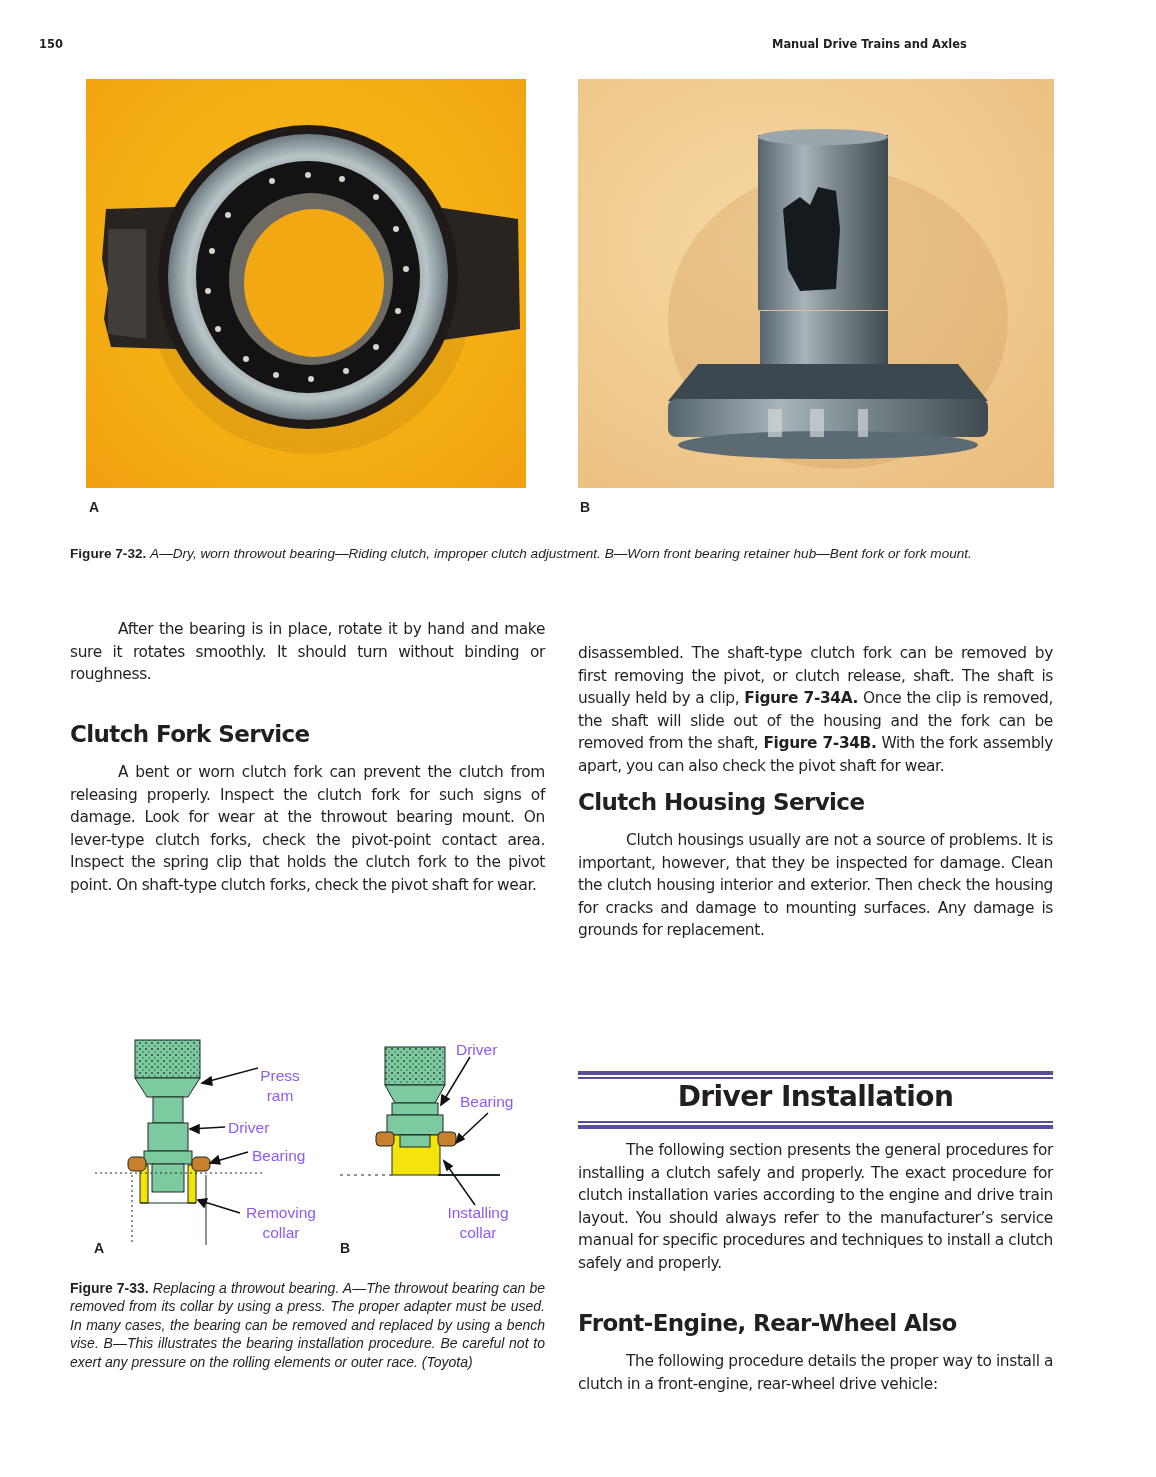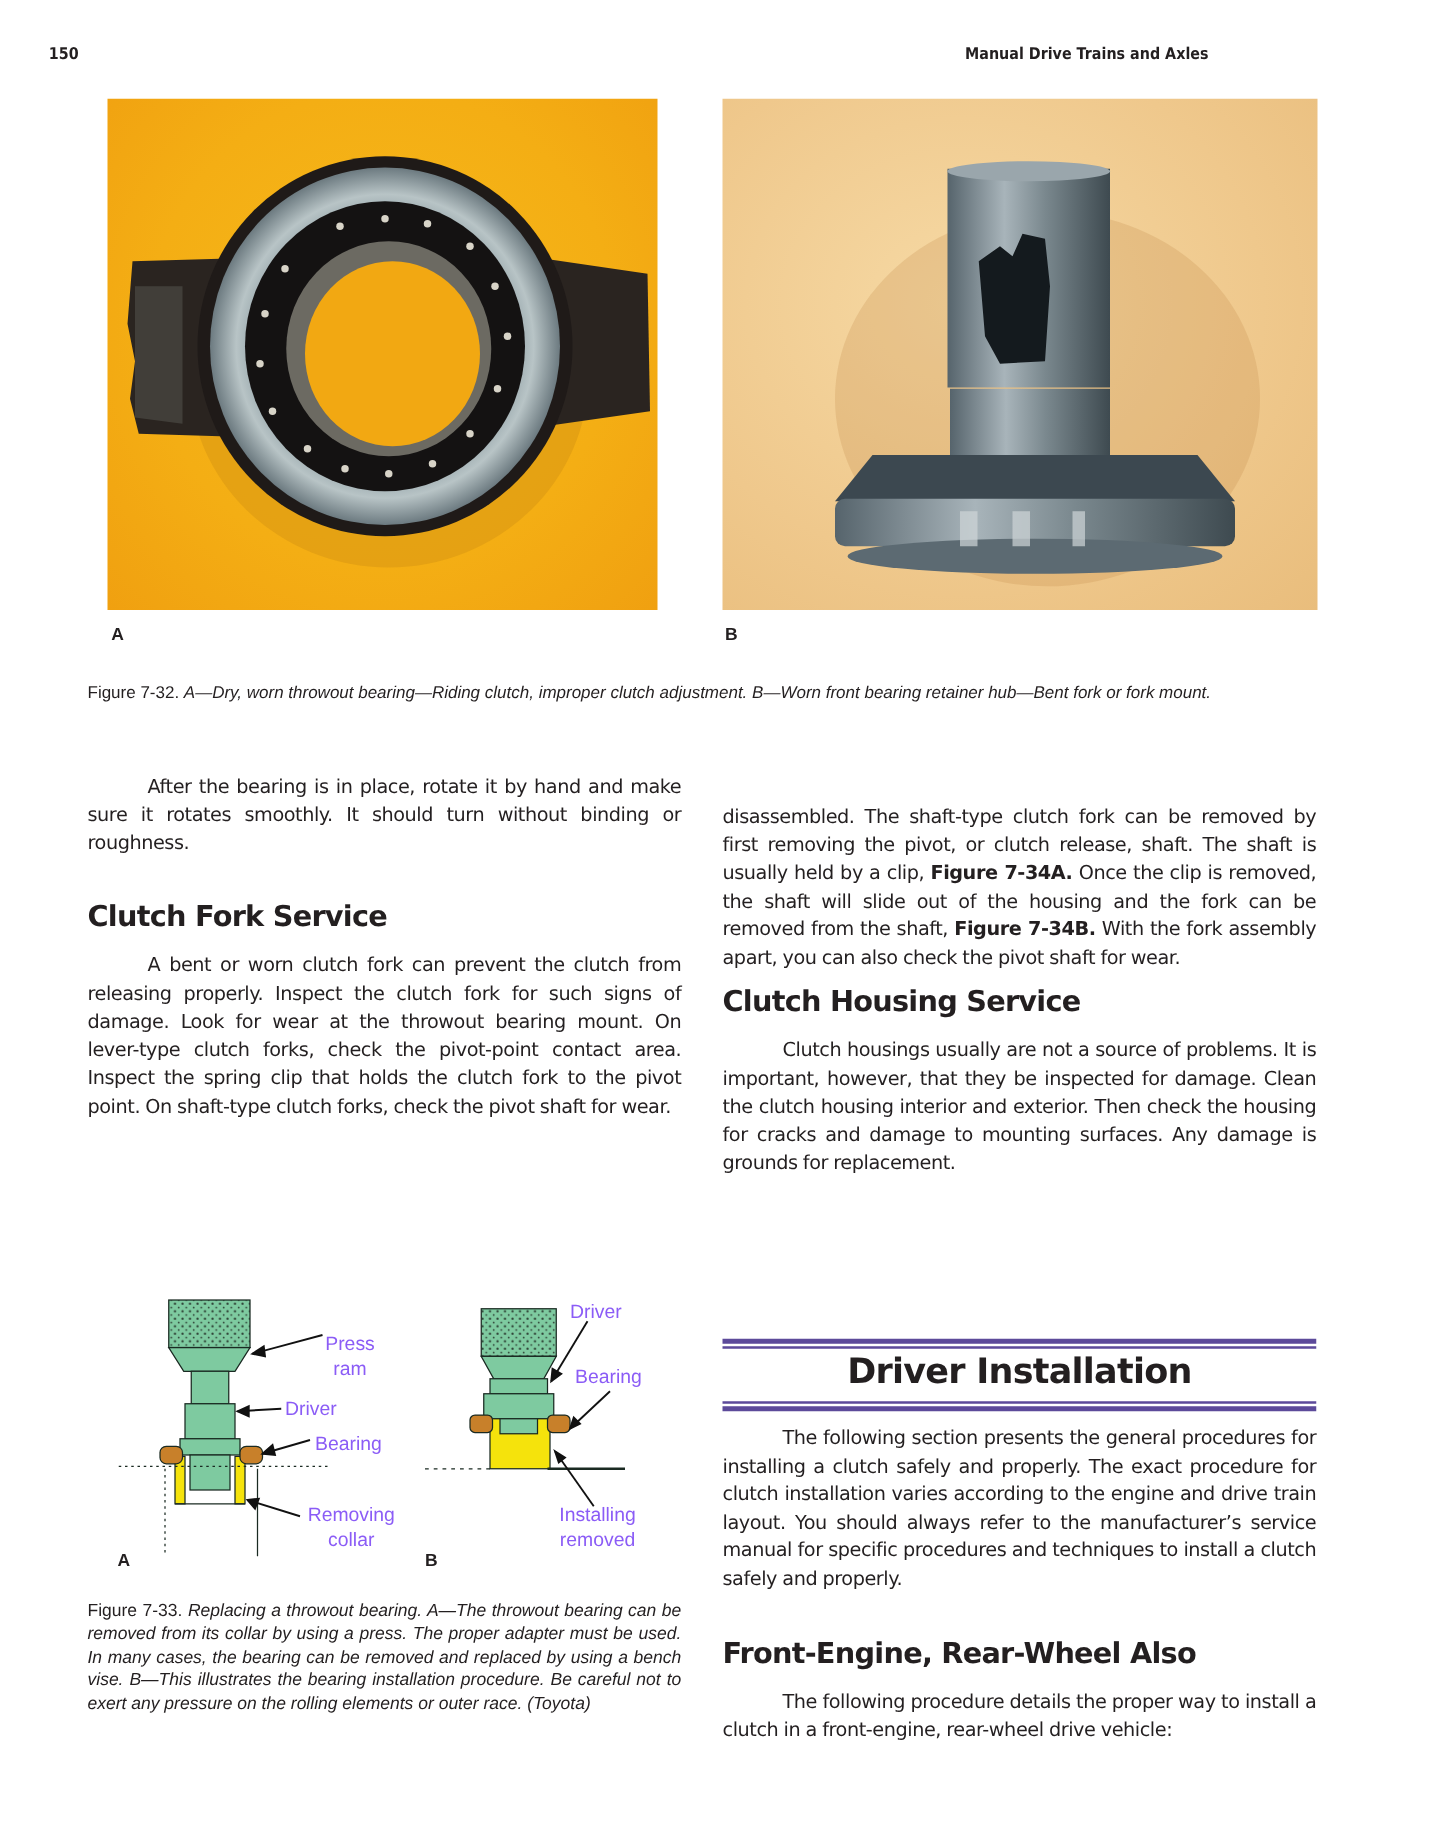--- a/index.html
+++ b/index.html
@@ -13,21 +13,21 @@
   .hdr.right { left: 772px; }
 
   
   .photo { overflow: hidden; }
   #photoA { left: 86px; top: 79px; width: 440px; height: 409px; background: radial-gradient(ellipse at 50% 45%, #f6b81a 0%, #f4ae14 60%, #f0a010 100%); }
   #photoB { left: 578px; top: 79px; width: 476px; height: 409px; background: radial-gradient(ellipse at 40% 40%, #f6d9a4 0%, #efc88c 60%, #e9bd7c 100%); }
 
   .panel-label { font-family: "Liberation Sans", sans-serif; font-weight: bold; font-size: 14px; }
 
   .fig-caption { font-family: "Liberation Sans", sans-serif; font-size: 13.6px; line-height: 17px; }
-  .fig-caption b { font-weight: normal; font-style: normal; }
+  .fig-caption b { font-weight: bold; font-style: normal; }
   .fig-caption i { font-style: italic; }
 
   .col { font-family: "DejaVu Sans", sans-serif; font-size: 15.4px; line-height: 22.6px; text-align: justify; letter-spacing: -0.35px; word-spacing: -0.3px; }
   .col p { text-indent: 48px; }
   .col p.noindent { text-indent: 0; margin-top: 24px; }
 
   .h2 { font-family: "DejaVu Sans", sans-serif; font-weight: bold; font-size: 23px; letter-spacing: -0.6px; }
 
   .band { left: 578px; width: 475px; }
   .band .line-thick { height: 4px; background: #5c4a9a; }
@@ -198,21 +198,21 @@
 </div>
 
 <div class="abs diag-label" style="left:248px; top:1066px; width:64px;">Press ram</div>
 <div class="abs diag-label" style="left:228px; top:1118px;">Driver</div>
 <div class="abs diag-label" style="left:252px; top:1146px;">Bearing</div>
 <div class="abs diag-label" style="left:240px; top:1203px; width:82px;">Removing collar</div>
 <div class="abs panel-label" style="left:94px; top:1240px;">A</div>
 
 <div class="abs diag-label" style="left:456px; top:1040px;">Driver</div>
 <div class="abs diag-label" style="left:460px; top:1092px;">Bearing</div>
-<div class="abs diag-label" style="left:440px; top:1203px; width:76px;">Installing removed</div>
+<div class="abs diag-label" style="left:440px; top:1203px; width:76px;">Installing collar</div>
 <div class="abs panel-label" style="left:340px; top:1240px;">B</div>
 
 <div class="abs fig-caption" style="left:70px; top:1279px; width:475px; text-align:justify; line-height:18.4px; font-size:14px;">
   <b>Figure 7-33.</b>
   <i>Replacing a throwout bearing. A—The throwout bearing can be removed from its collar by using a press. The proper adapter must be used. In many cases, the bearing can be removed and replaced by using a bench vise. B—This illustrates the bearing installation procedure. Be careful not to exert any pressure on the rolling elements or outer race. (Toyota)</i>
 </div>
 
 <div class="abs col" style="left:578px; top:618px; width:475px;">
   <p class="noindent"><span>disassembled. The shaft-type clutch fork can be removed by first removing the pivot, or clutch release, shaft. The shaft is usually held by a clip, </span><b>Figure 7-34A.</b><span> Once the clip is removed, the shaft will slide out of the housing and the fork can be removed from the shaft, </span><b>Figure 7-34B.</b><span> With the fork assembly apart, you can also check the pivot shaft for wear.</span></p>
 </div>

